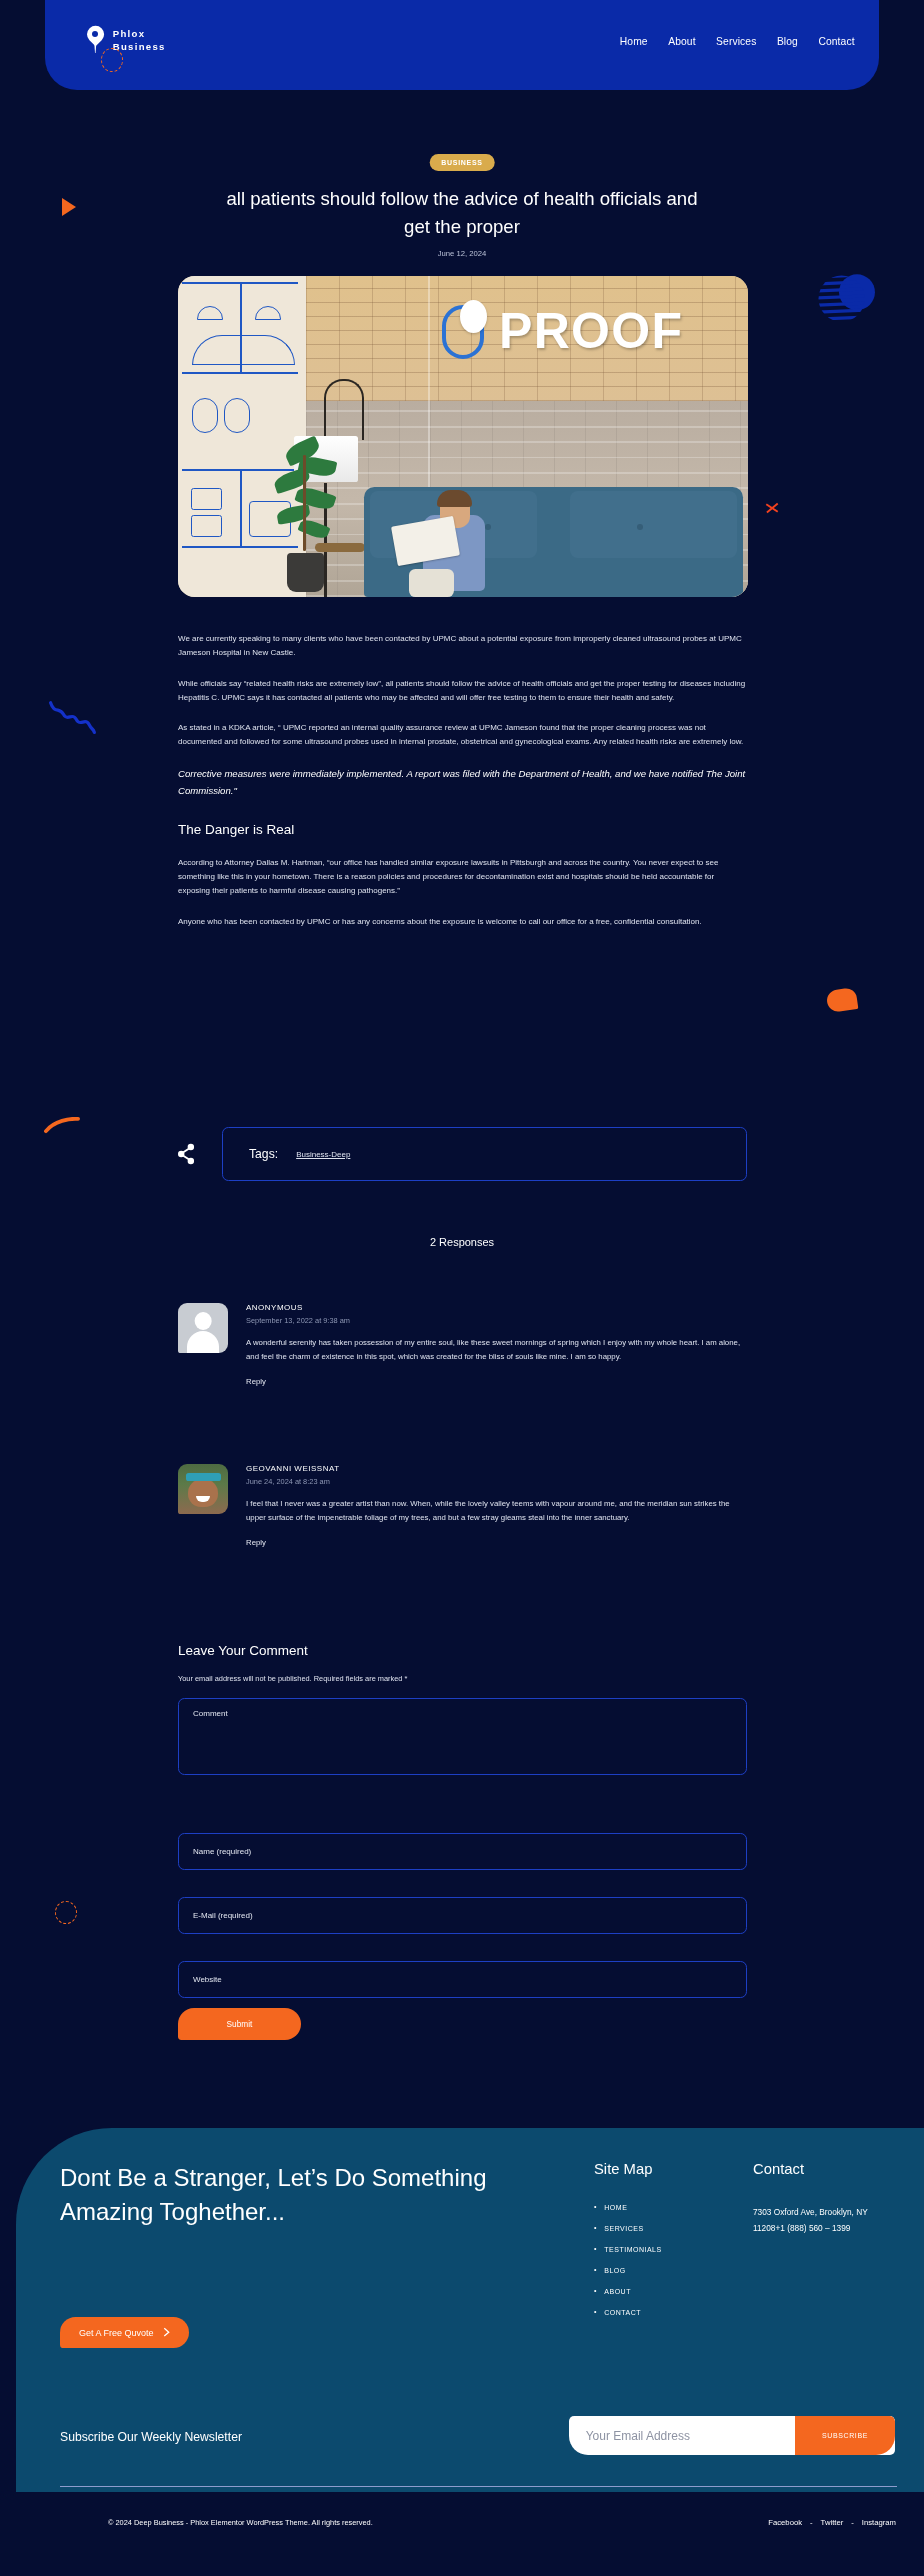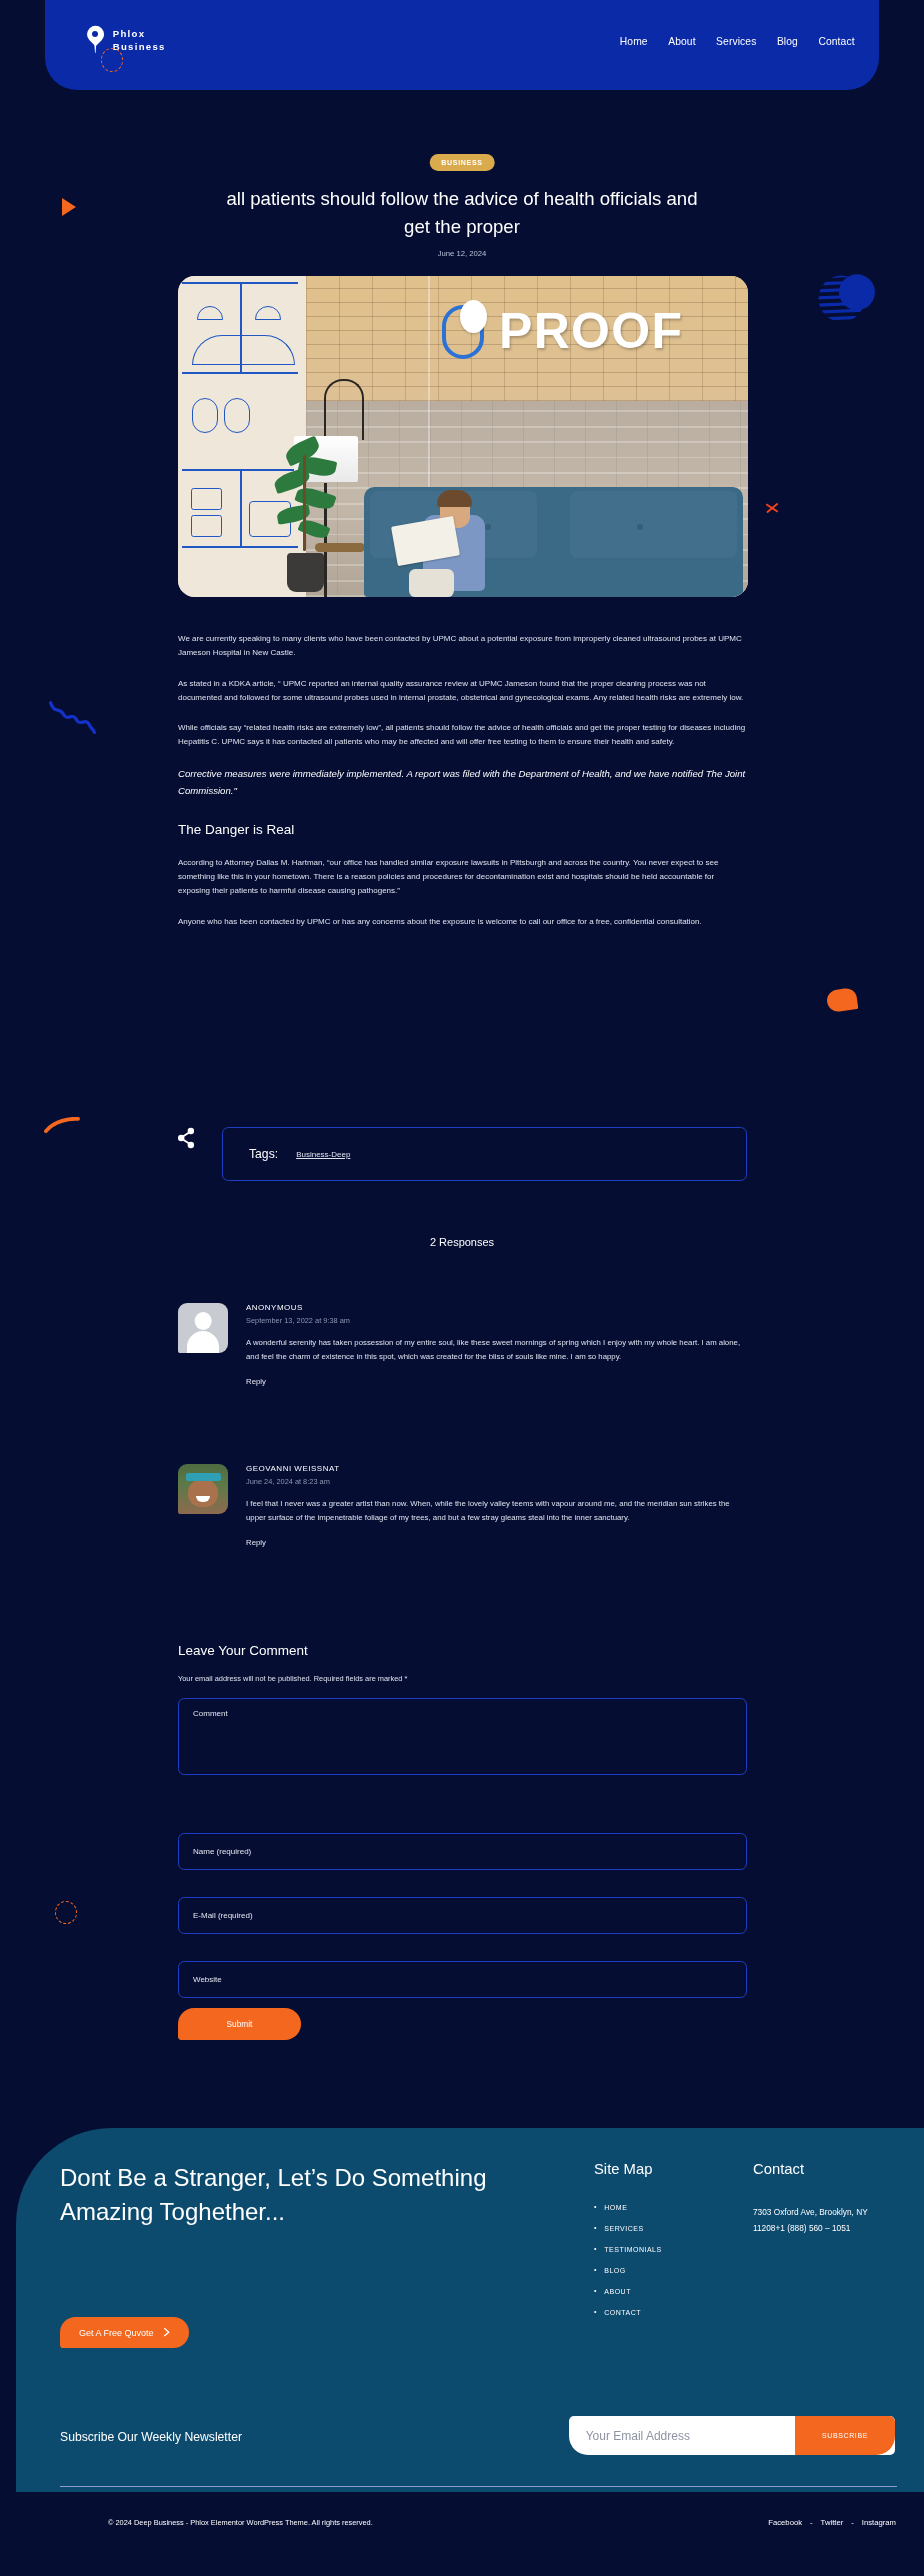--- a/index.html
+++ b/index.html
@@ -89,21 +89,21 @@
      background:#8a6a3e; border-radius: 4.5px; }
   .ph-glasspane { position:absolute; left: 250px; top: 0; width: 1.9px; height: 276px; background: rgba(255,255,255,.35); }
 
   
   .article { position: absolute; left: 178px; top: 632px; width: 569px; }
   .article p { color: #dfe3ef; font-size: 8px; line-height: 14px; margin-bottom: 16.7px; }
   .article p.quote { font-style: italic; font-size: 9.6px; line-height: 16.7px; color:#fff; margin-bottom: 23px; }
   .article h2 { color:#fff; font-size: 13.5px; font-weight: 500; margin-bottom: 19px; }
 
   
-  .tags-row { position: absolute; left: 178px; top: 1127px; width: 569px; display:flex; gap: 26px; }
+  .tags-row { position: absolute; left: 178px; top: 1127px; width: 569px; display:flex; align-items:center; gap: 26px; }
   .share-icon { width: 18px; height: 22px; flex: none; }
   .tags-box { flex: 1; height: 54px; border: 1.3px solid #1d3fc4; border-radius: 6.4px;
      display: flex; align-items: center; padding-left: 26px; gap: 18px; }
   .tags-label { color:#fff; font-size: 12.2px; }
   .tags-val { color:#dfe3ef; font-size: 8px; }
 
   
   .responses-title { position: absolute; left: 0; right:0; top: 1236px; text-align:center;
      color:#fff; font-size: 11px; font-weight: 500; }
   .comment { position:absolute; left: 178px; width: 569px; display:flex; gap: 18px; }
@@ -305,22 +305,22 @@
     <div class="ph-person-body"></div>
     <div class="ph-leg"></div>
     <div class="ph-person-head"></div>
     <div class="ph-person-hair"></div>
     <div class="ph-book"></div>
   </div>
 </div>
 
 <article class="article">
   <p>We are currently speaking to many clients who have been contacted by UPMC about a potential exposure from improperly cleaned ultrasound probes at UPMC Jameson Hospital in New Castle.</p>
+  <p>While officials say “related health risks are extremely low”, all patients should follow the advice of health officials and get the proper testing for diseases including Hepatitis C. UPMC says it has contacted all patients who may be affected and will offer free testing to them to ensure their health and safety.</p>
   <p>As stated in a KDKA article, “ UPMC reported an internal quality assurance review at UPMC Jameson found that the proper cleaning process was not documented and followed for some ultrasound probes used in internal prostate, obstetrical and gynecological exams. Any related health risks are extremely low.</p>
-  <p>While officials say “related health risks are extremely low”, all patients should follow the advice of health officials and get the proper testing for diseases including Hepatitis C. UPMC says it has contacted all patients who may be affected and will offer free testing to them to ensure their health and safety.</p>
   <p class="quote">Corrective measures were immediately implemented. A report was filed with the Department of Health, and we have notified The Joint Commission."</p>
   <h2>The Danger is Real</h2>
   <p>According to Attorney Dallas M. Hartman, “our office has handled similar exposure lawsuits in Pittsburgh and across the country. You never expect to see something like this in your hometown. There is a reason policies and procedures for decontamination exist and hospitals should be held accountable for exposing their patients to harmful disease causing pathogens.”</p>
   <p>Anyone who has been contacted by UPMC or has any concerns about the exposure is welcome to call our office for a free, confidential consultation.</p>
 </article>
 
 <div class="tags-row">
   <div class="share-icon">
     <svg width="18" height="22" viewBox="0 0 28 34">
       <circle cx="20" cy="6" r="5" fill="#fff"></circle>
@@ -388,21 +388,21 @@
   <ul class="sitemap">
     <li><a href="#">HOME</a></li>
     <li><a href="#">SERVICES</a></li>
     <li><a href="#">TESTIMONIALS</a></li>
     <li><a href="#">BLOG</a></li>
     <li><a href="#">ABOUT</a></li>
     <li><a href="#">CONTACT</a></li>
   </ul>
 
   <h3 class="foot-col-title" id="ct-title">Contact</h3>
-  <div class="contact-addr">7303 Oxford Ave, Brooklyn, NY 11208+1 (888) 560 – 1051</div>
+  <div class="contact-addr">7303 Oxford Ave, Brooklyn, NY 11208+1 (888) 560 – 1399</div>
 
   <div class="news-title">Subscribe Our Weekly Newsletter</div>
   <div class="news-form">
     <input type="text" placeholder="Your Email Address" style="">
     <button>SUBSCRIBE</button>
   </div>
 
   <div class="foot-divider"></div>
   <div class="copyright">© 2024 Deep Business - Phlox Elementor WordPress Theme. All rights reserved.</div>
   <div class="social">

